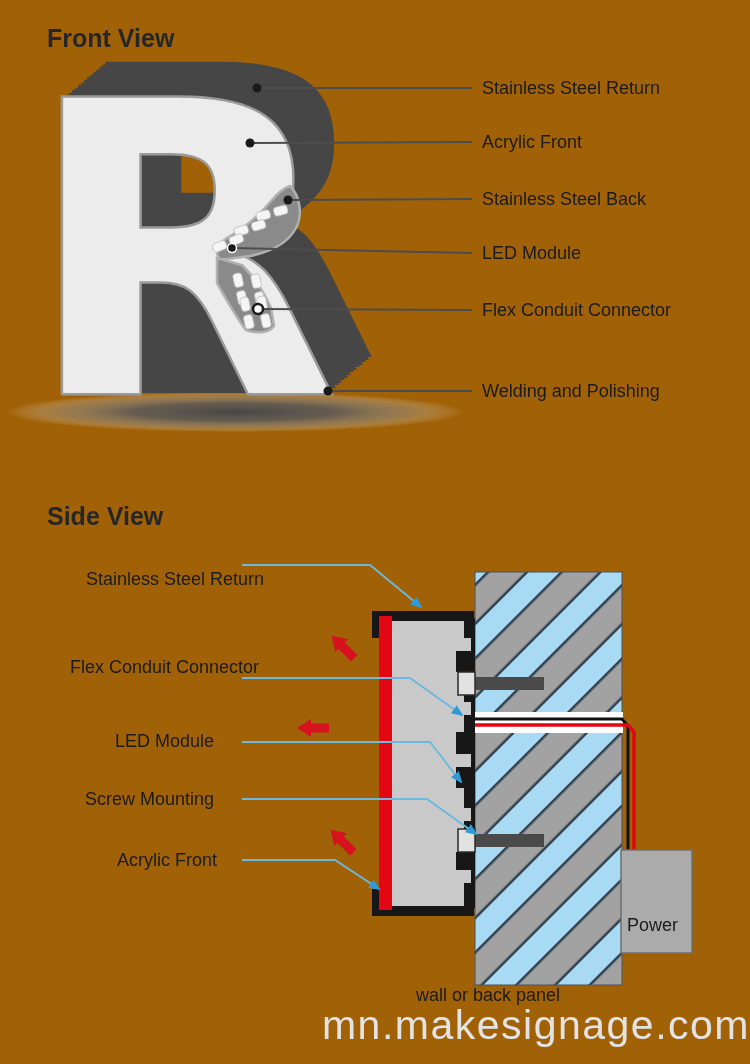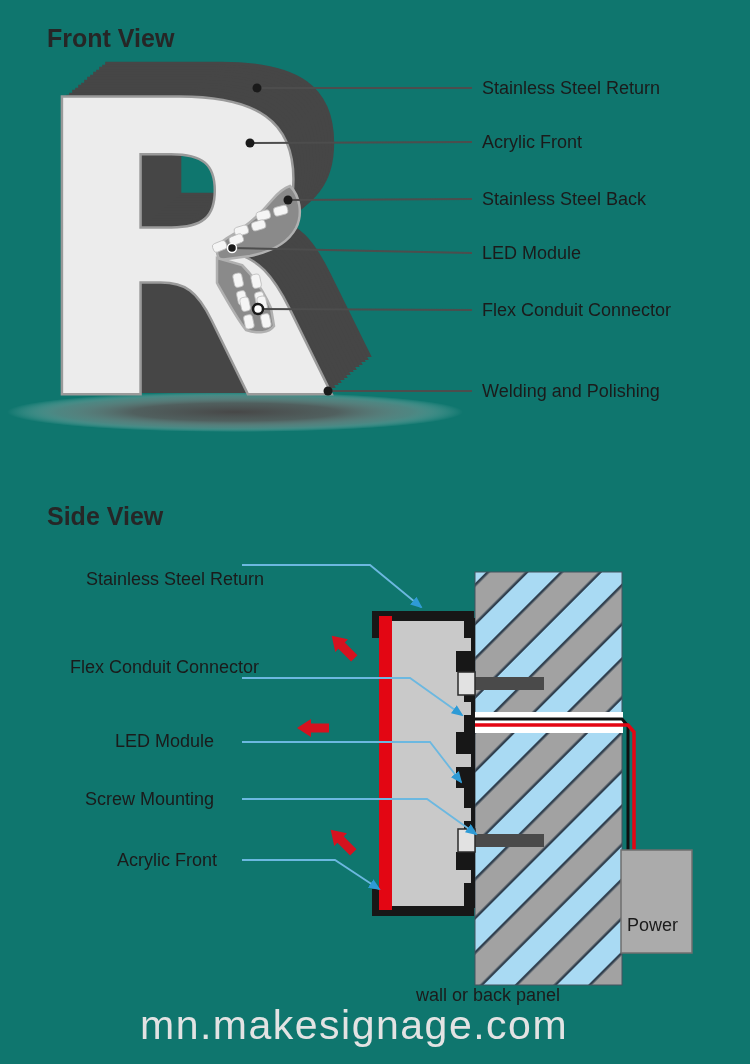--- a/index.html
+++ b/index.html
@@ -1,25 +1,25 @@
 <!DOCTYPE html>
 <html><head>
 <meta charset="utf-8">
 <style>
   html,body{margin:0;padding:0;background:#fff;}
-  .page{position:relative;width:750px;height:1064px;background:#0f766e;overflow:hidden;
+  .page{position:relative;width:750px;height:1064px;background:#a16207;overflow:hidden;
         font-family:"Liberation Sans",sans-serif;}
   .view-svg{position:absolute;left:0;display:block;}
   #front-svg{top:0;}
   #side-svg{top:470px;}
   .diagram-title{font-family:"Liberation Sans",sans-serif;font-size:25px;font-weight:bold;fill:#262626;}
   .callout-label{font-family:"Liberation Sans",sans-serif;font-size:18px;fill:#1b1b1b;}
   .front-line{stroke:#4d4d4d;stroke-width:2;}
   .blue-line{stroke:#6cb8e0;stroke-width:1.8;fill:none;}
-  .watermark{position:absolute;left:140px;top:1002px;width:610px;text-align:left;
+  .watermark{position:absolute;left:140px;top:1002px;width:610px;text-align:right;
              font-size:41px;letter-spacing:1.5px;color:#e3e3e3;white-space:nowrap;}
 </style>
 </head>
 <body>
 
 <div class="page">
 
   <svg id="front-svg" class="view-svg" width="750" height="470" viewBox="0 0 750 470">
     <defs>
       <radialGradient id="shadowG" cx="50%" cy="50%" r="50%">

